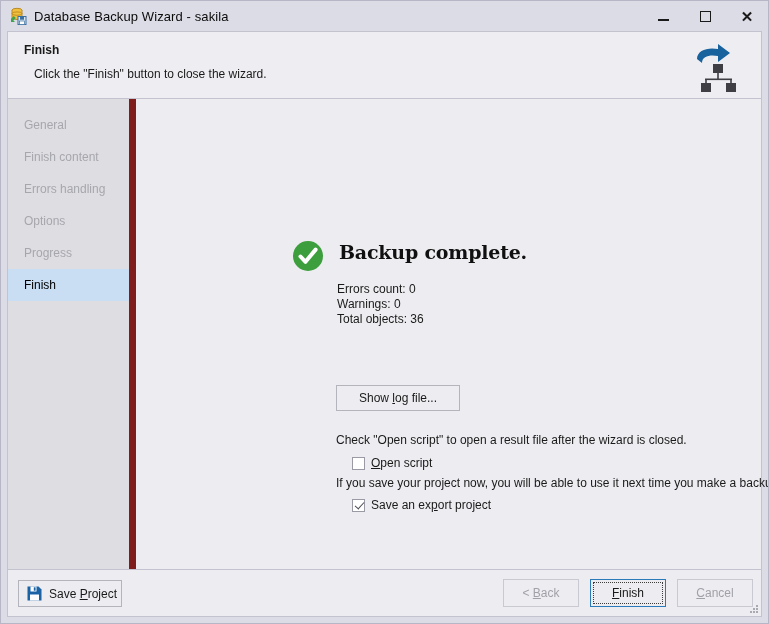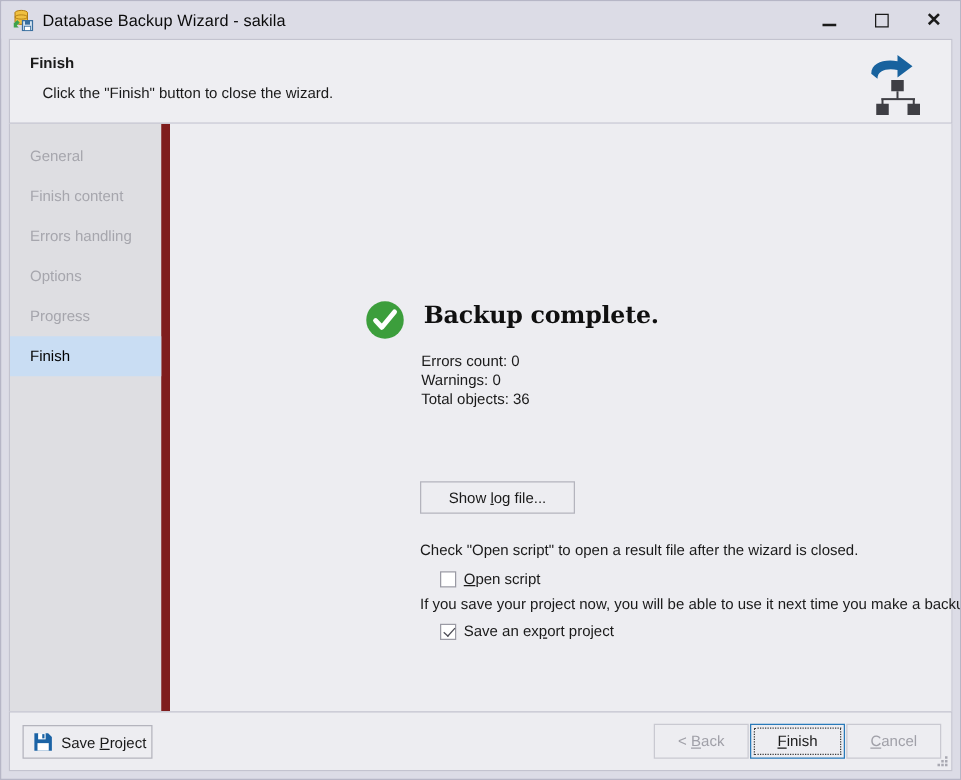--- a/index.html
+++ b/index.html
@@ -278,21 +278,21 @@
     width: 15px;
     height: 15px;
     flex: 0 0 15px;
     margin-right: 7px;
   }
   .nav-btns {
     position: absolute;
     right: 8px;
     top: 9px;
     display: flex;
-    gap: 1px;
+    gap: 11px;
   }
   .nav-btn {
     width: 76px;
     height: 28px;
     line-height: 26px;
   }
   .nav-btn.default {
     border: 1px solid #2a7ab9;
     color: #1a1a1a;
     position: relative;

